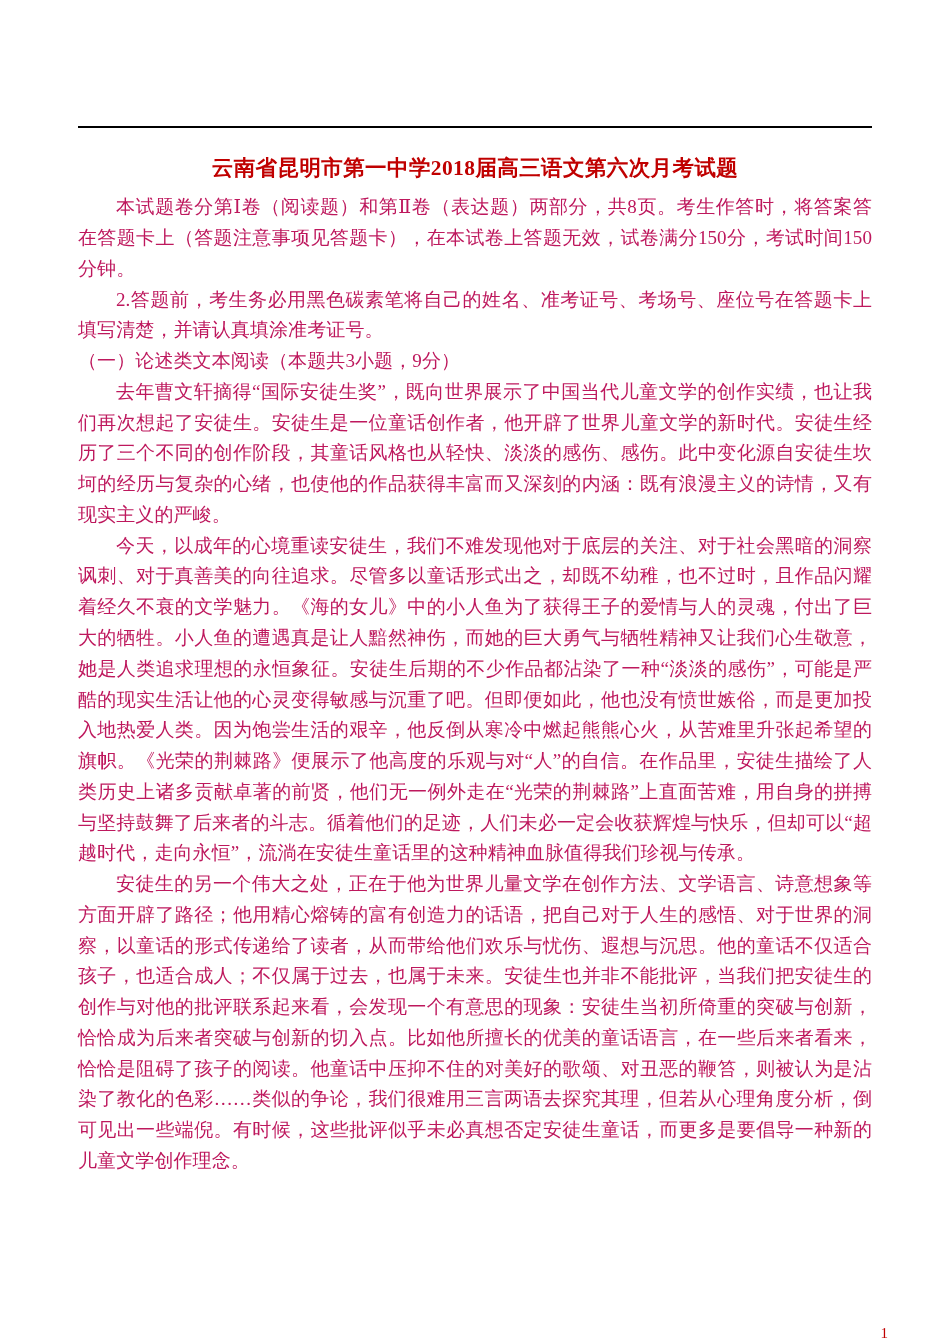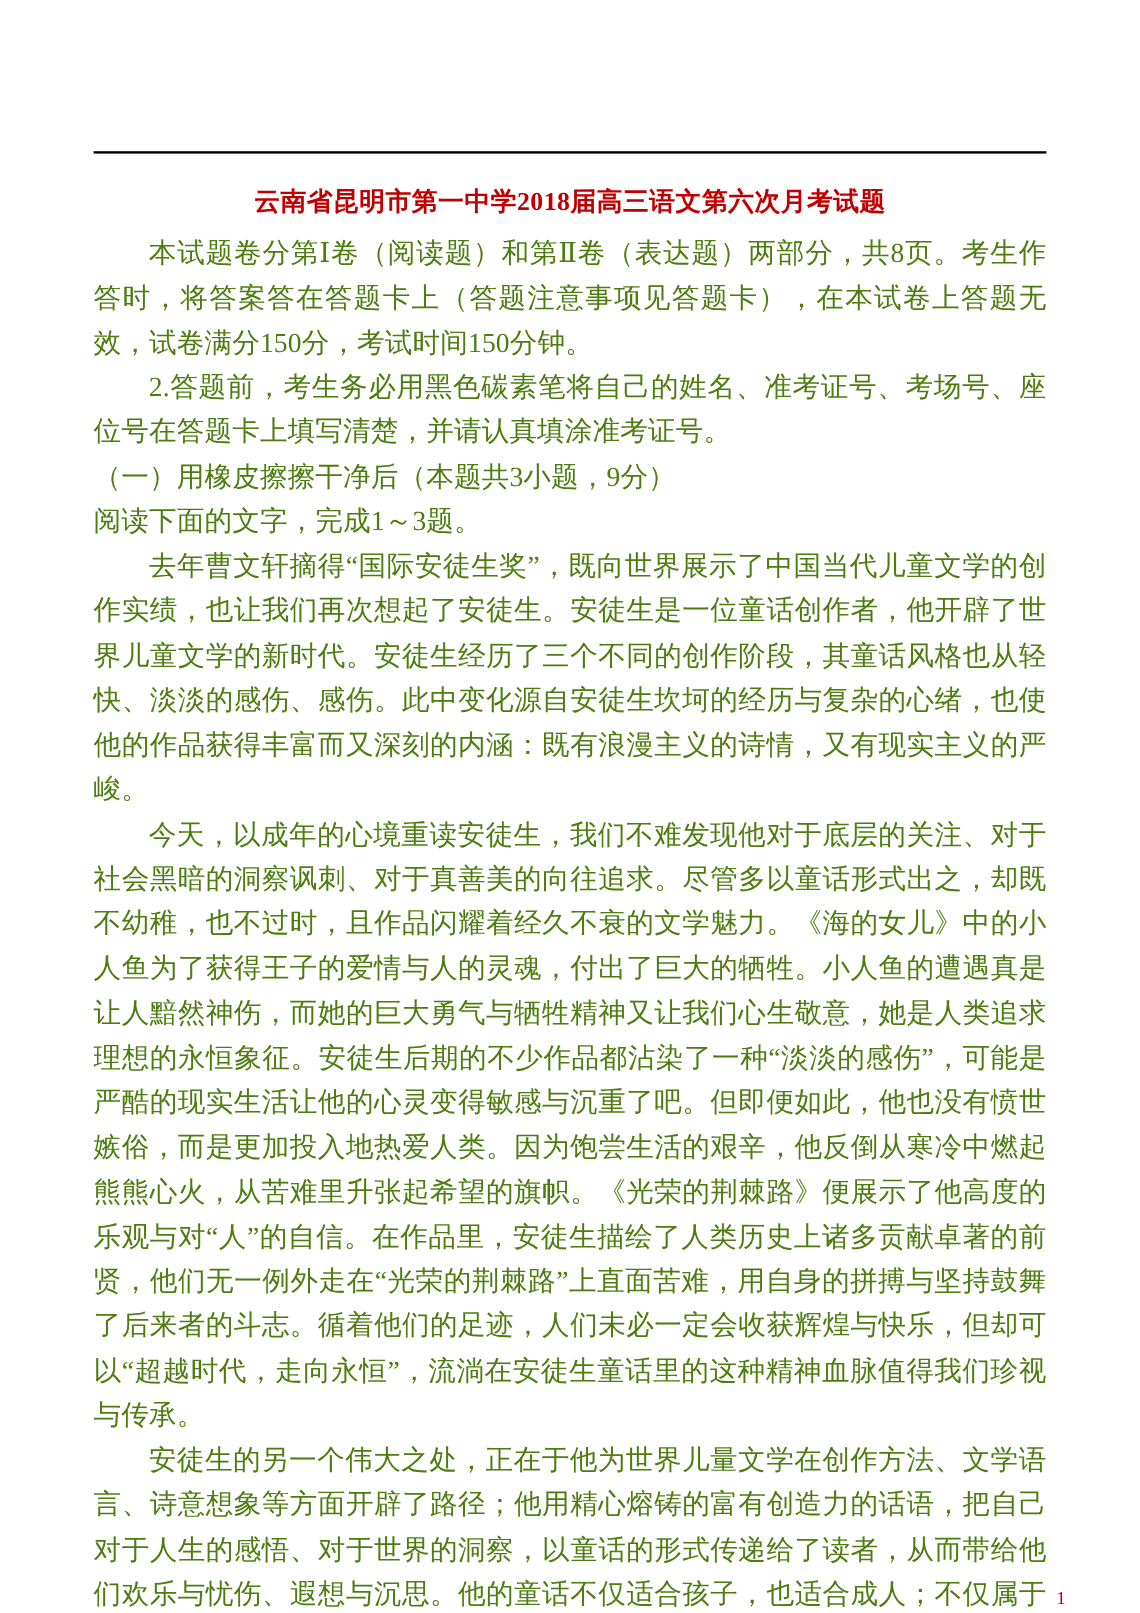--- a/index.html
+++ b/index.html
@@ -38,25 +38,25 @@
     font-size: 21.5px;
     font-weight: bold;
     text-align: center;
     margin: 0 0 8px 0;
     letter-spacing: 0.4px;
     line-height: 1.5;
     color: #c00000;
   }
   p.para {
     margin: 0;
-    font-size: 23px;
+    font-size: 19px;
     line-height: 1.62;
     text-align: justify;
     text-justify: inter-ideograph;
-    color: #4d7c0f;
+    color: #be185d;
     letter-spacing: 0.1px;
   }
   p.indent2 { text-indent: 2em; }
   .page-number {
     position: absolute;
     right: 62px;
     bottom: 46px;
     font-size: 15px;
     color: #c00000;
   }
@@ -65,21 +65,20 @@
 <body>
 
 <div class="page">
   <div class="top-rule"></div>
 
   <div class="content">
     <h1 class="doc-title">云南省昆明市第一中学2018届高三语文第六次月考试题</h1>
 
     <p class="para indent2">本试题卷分第Ⅰ卷（阅读题）和第Ⅱ卷（表达题）两部分，共8页。考生作答时，将答案答在答题卡上（答题注意事项见答题卡），在本试卷上答题无效，试卷满分150分，考试时间150分钟。</p>
     <p class="para indent2">2.答题前，考生务必用黑色碳素笔将自己的姓名、准考证号、考场号、座位号在答题卡上填写清楚，并请认真填涂准考证号。</p>
-    <p class="para">（一）用橡皮擦擦干净后（本题共3小题，9分）</p>
-    <p class="para">阅读下面的文字，完成1～3题。</p>
+    <p class="para">（一）论述类文本阅读（本题共3小题，9分）</p>
     <p class="para indent2">去年曹文轩摘得“国际安徒生奖”，既向世界展示了中国当代儿童文学的创作实绩，也让我们再次想起了安徒生。安徒生是一位童话创作者，他开辟了世界儿童文学的新时代。安徒生经历了三个不同的创作阶段，其童话风格也从轻快、淡淡的感伤、感伤。此中变化源自安徒生坎坷的经历与复杂的心绪，也使他的作品获得丰富而又深刻的内涵：既有浪漫主义的诗情，又有现实主义的严峻。</p>
     <p class="para indent2">今天，以成年的心境重读安徒生，我们不难发现他对于底层的关注、对于社会黑暗的洞察讽刺、对于真善美的向往追求。尽管多以童话形式出之，却既不幼稚，也不过时，且作品闪耀着经久不衰的文学魅力。《海的女儿》中的小人鱼为了获得王子的爱情与人的灵魂，付出了巨大的牺牲。小人鱼的遭遇真是让人黯然神伤，而她的巨大勇气与牺牲精神又让我们心生敬意，她是人类追求理想的永恒象征。安徒生后期的不少作品都沾染了一种“淡淡的感伤”，可能是严酷的现实生活让他的心灵变得敏感与沉重了吧。但即便如此，他也没有愤世嫉俗，而是更加投入地热爱人类。因为饱尝生活的艰辛，他反倒从寒冷中燃起熊熊心火，从苦难里升张起希望的旗帜。《光荣的荆棘路》便展示了他高度的乐观与对“人”的自信。在作品里，安徒生描绘了人类历史上诸多贡献卓著的前贤，他们无一例外走在“光荣的荆棘路”上直面苦难，用自身的拼搏与坚持鼓舞了后来者的斗志。循着他们的足迹，人们未必一定会收获辉煌与快乐，但却可以“超越时代，走向永恒”，流淌在安徒生童话里的这种精神血脉值得我们珍视与传承。</p>
     <p class="para indent2">安徒生的另一个伟大之处，正在于他为世界儿量文学在创作方法、文学语言、诗意想象等方面开辟了路径；他用精心熔铸的富有创造力的话语，把自己对于人生的感悟、对于世界的洞察，以童话的形式传递给了读者，从而带给他们欢乐与忧伤、遐想与沉思。他的童话不仅适合孩子，也适合成人；不仅属于过去，也属于未来。安徒生也并非不能批评，当我们把安徒生的创作与对他的批评联系起来看，会发现一个有意思的现象：安徒生当初所倚重的突破与创新，恰恰成为后来者突破与创新的切入点。比如他所擅长的优美的童话语言，在一些后来者看来，恰恰是阻碍了孩子的阅读。他童话中压抑不住的对美好的歌颂、对丑恶的鞭笞，则被认为是沾染了教化的色彩……类似的争论，我们很难用三言两语去探究其理，但若从心理角度分析，倒可见出一些端倪。有时候，这些批评似乎未必真想否定安徒生童话，而更多是要倡导一种新的儿童文学创作理念。</p>
   </div>
 
   <div class="page-number">1</div>
 </div>
 
 </body></html>

